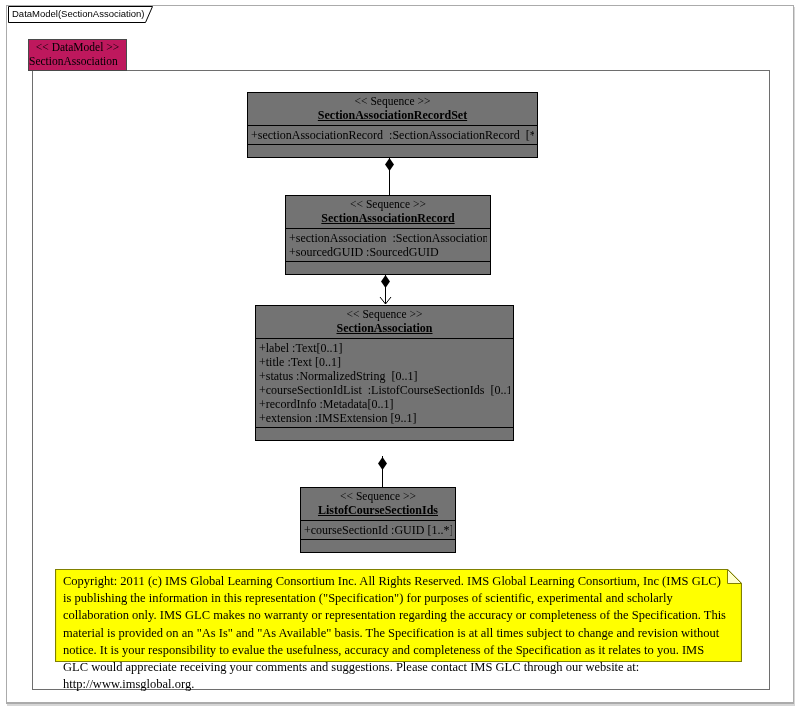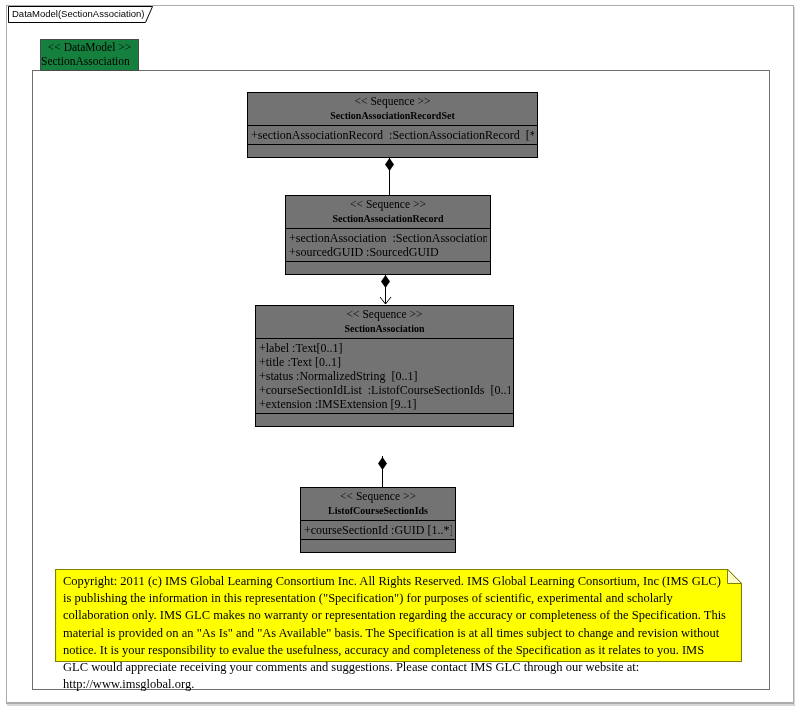--- a/index.html
+++ b/index.html
@@ -10,29 +10,29 @@
                border:1px solid #ababab;border-bottom-width:2px;border-right-width:1px;
                box-shadow:1px 2px 0 #d6d6d6;}
   
   .tab{position:absolute;left:8px;top:6px;width:146px;height:17px;}
   .tab svg{position:absolute;left:0;top:0;}
   .tab .tab-label{position:absolute;left:4px;top:2px;font-family:"Liberation Sans",sans-serif;
                   font-size:9.5px;white-space:nowrap;}
   
   .frame{position:absolute;left:32px;top:70px;width:736px;height:618px;border:1px solid #6e6e6e;background:#fff;}
   
-  .frame-title{position:absolute;left:40px;top:39px;width:97px;height:30px;border:1px solid #4a4a4a;
-               background:#15803d;font-size:11.5px;line-height:14px;}
+  .frame-title{position:absolute;left:28px;top:39px;width:97px;height:30px;border:1px solid #4a4a4a;
+               background:#be185d;font-size:11.5px;line-height:14px;}
   .frame-title .ft-stereo{text-align:center;}
   .frame-title .ft-name{text-align:left;padding-left:0px;}
   
   .uml-class{position:absolute;border:1px solid #000;background:#737373;}
   .uml-head{border-bottom:1px solid #000;text-align:center;padding:1px 0 2px 0;}
   .stereo{font-size:11.5px;line-height:14px;}
-  .cname{font-size:10px;line-height:15px;font-weight:bold;}
+  .cname{font-size:12px;line-height:15px;font-weight:bold;text-decoration:underline;}
   .attrs{border-bottom:1px solid #000;padding:2px 3px;}
   .attr{font-size:12px;line-height:14px;white-space:pre;overflow:hidden;}
   .empty-compartment{height:12px;}
   #class1{left:247px;top:92px;width:289px;}
   #class2{left:285px;top:195px;width:204px;}
   #class3{left:255px;top:305px;width:257px;}
   #class4{left:300px;top:487px;width:154px;}
   
   .vline{position:absolute;width:1px;background:#000;}
   .diamond{position:absolute;width:9px;height:13px;background:#000;
@@ -100,20 +100,21 @@
   <div class="uml-class" id="class3">
     <div class="uml-head">
       <div class="stereo">&lt;&lt; Sequence &gt;&gt;</div>
       <div class="cname">SectionAssociation</div>
     </div>
     <div class="attrs">
       <div class="attr">+label :Text[0..1]</div>
       <div class="attr">+title :Text [0..1]</div>
       <div class="attr">+status :NormalizedString  [0..1]</div>
       <div class="attr">+courseSectionIdList  :ListofCourseSectionIds  [0..1]</div>
+      <div class="attr">+recordInfo :Metadata[0..1]</div>
       <div class="attr">+extension :IMSExtension [9..1]</div>
     </div>
     <div class="empty-compartment"></div>
   </div>
 
   <div class="vline" style="left:382px;top:456px;height:31px;"></div>
   <div class="diamond" style="left:378px;top:457px;"></div>
 
   <div class="uml-class" id="class4">
     <div class="uml-head">

